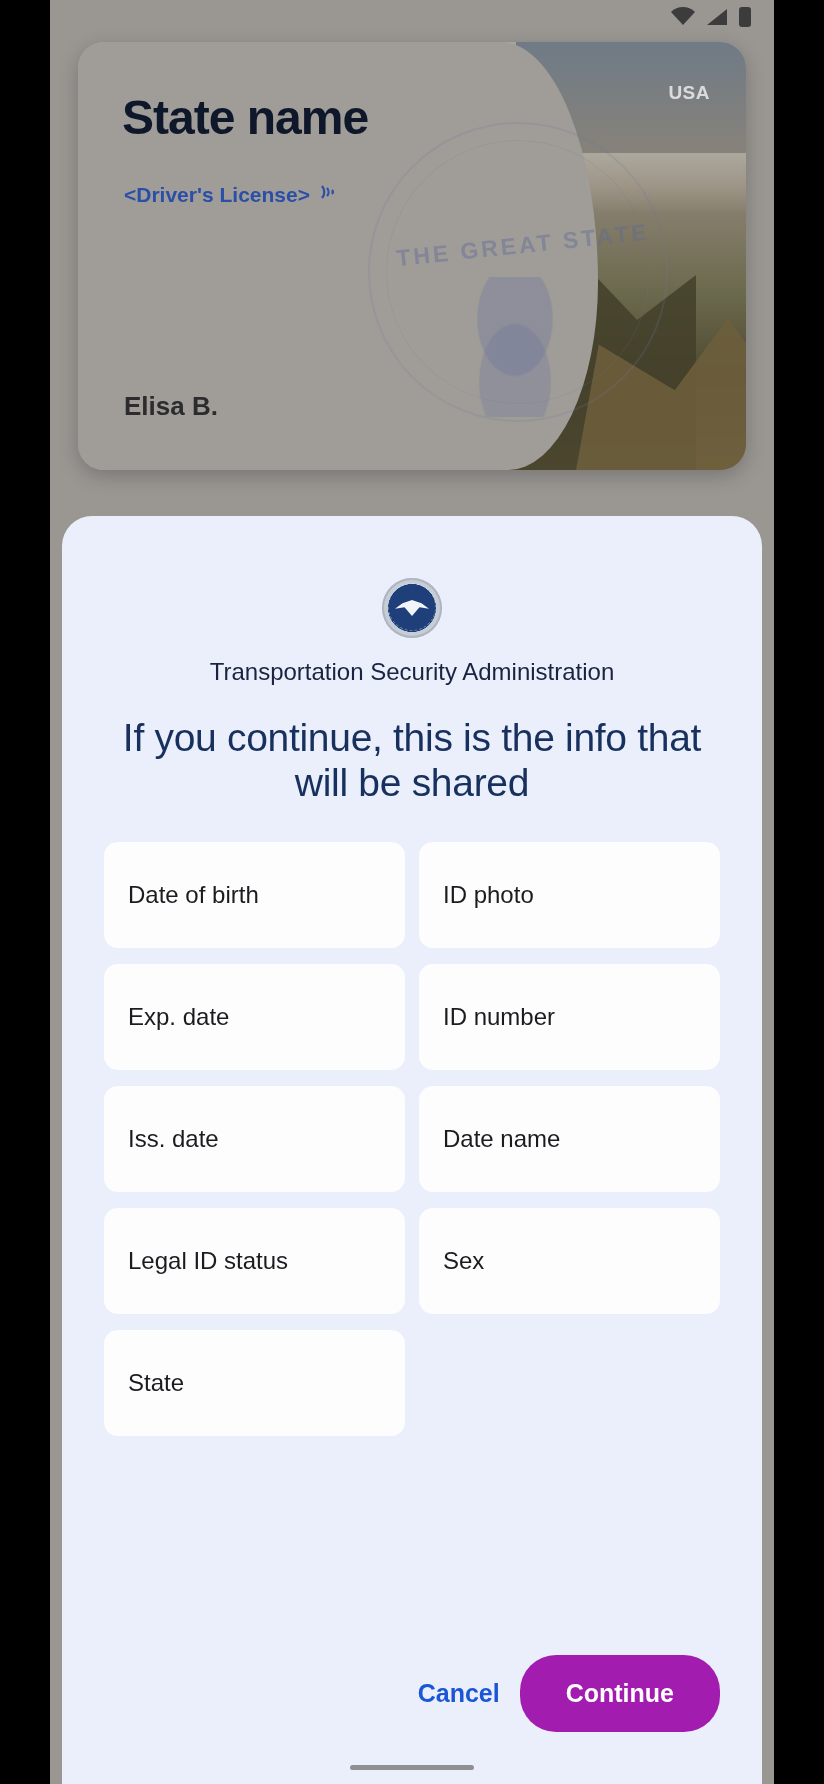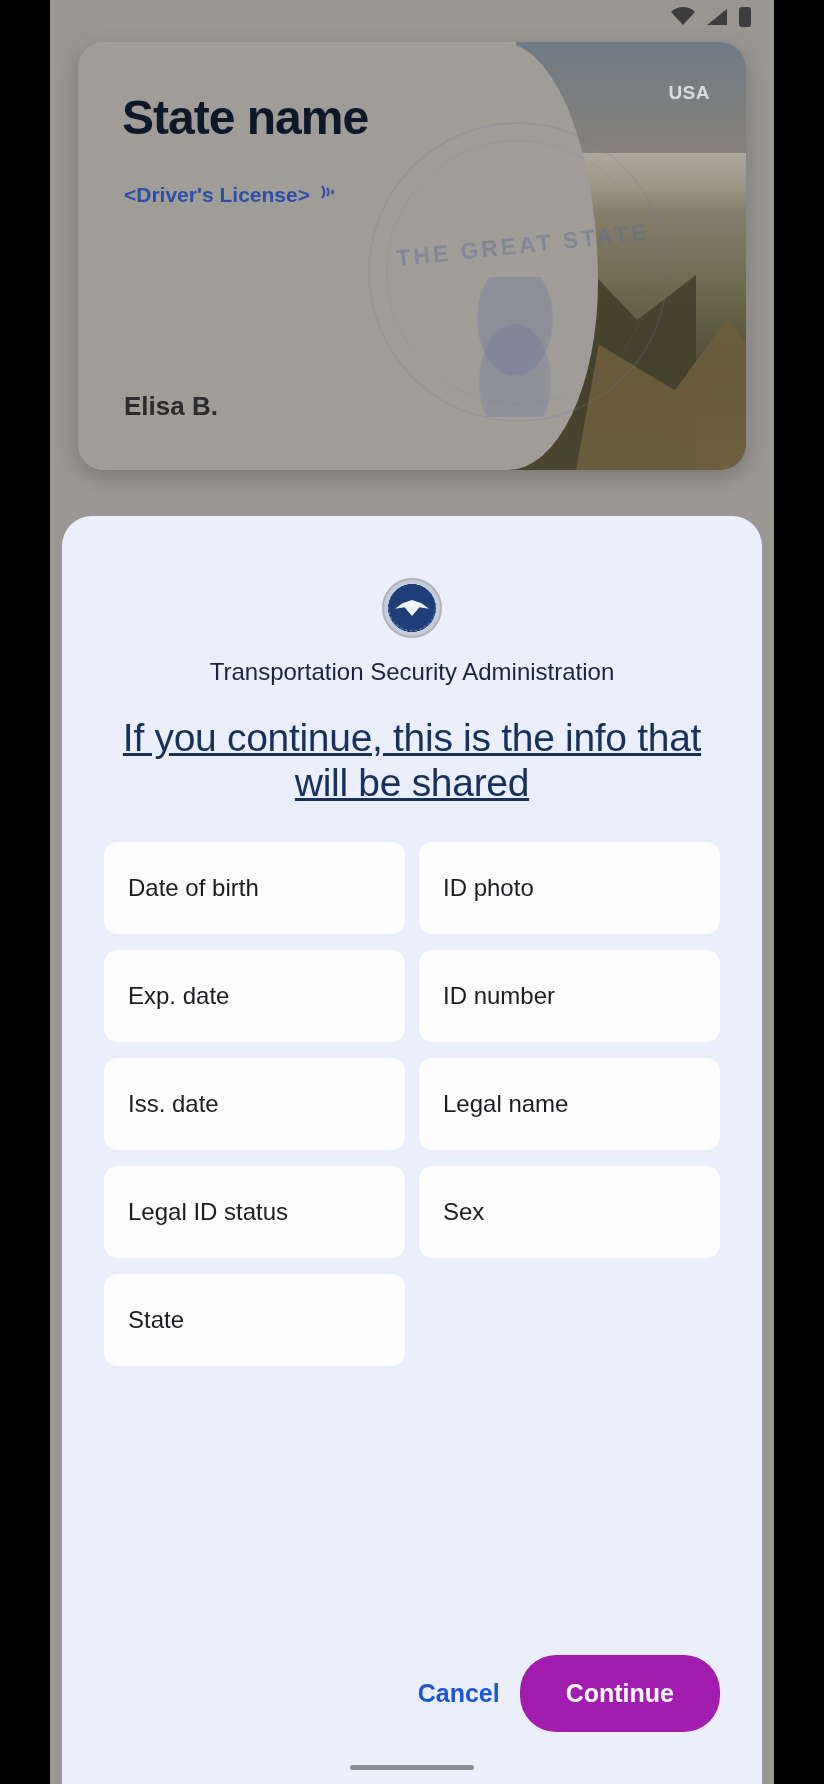--- a/index.html
+++ b/index.html
@@ -207,32 +207,31 @@
     font-size: 24px;
     color: #1a2340;
   }
   .sheet-title {
     margin-top: 30px;
     text-align: center;
     font-size: 39px;
     line-height: 1.15;
     color: #17305e;
     letter-spacing: -.3px;
-    text-decoration: underline;
   }
   .chips {
     margin-top: 36px;
     display: grid;
     grid-template-columns: 1fr 1fr;
     gap: 16px 14px;
   }
   .chip {
     background: #fdfdfe;
     border-radius: 14px;
-    height: 92px;
+    height: 106px;
     display: flex;
     align-items: center;
     padding: 0 24px;
     font-size: 24px;
     color: #1c1b1f;
   }
   .actions {
     margin-top: auto;
     margin-bottom: 52px;
     display: flex;
@@ -329,21 +328,21 @@
       <div class="tsa-logo"></div>
       <div class="org-name">Transportation Security Administration</div>
       <div class="sheet-title">If you continue, this is the info that will be shared</div>
 
       <div class="chips">
         <div class="chip">Date of birth</div>
         <div class="chip">ID photo</div>
         <div class="chip">Exp. date</div>
         <div class="chip">ID number</div>
         <div class="chip">Iss. date</div>
-        <div class="chip">Legal name</div>
+        <div class="chip">Date name</div>
         <div class="chip">Legal ID status</div>
         <div class="chip">Sex</div>
         <div class="chip">State</div>
       </div>
 
       <div class="actions">
         <button class="cancel-btn">Cancel</button>
         <button class="continue-btn">Continue</button>
       </div>
     </div>

